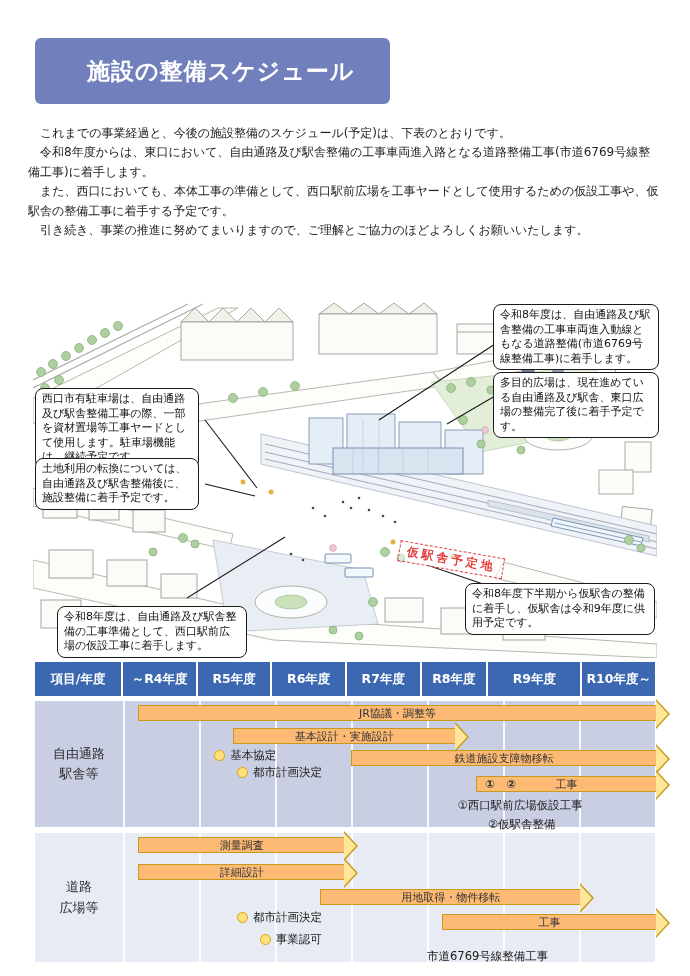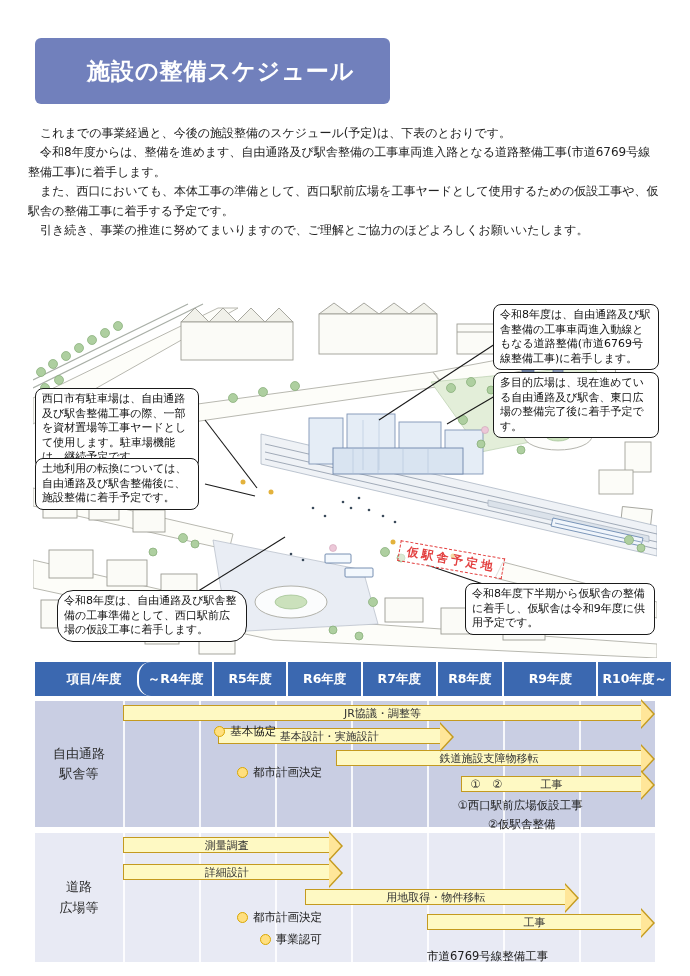--- a/index.html
+++ b/index.html
@@ -21,21 +21,21 @@
   .illustration{position:absolute;left:33px;top:302px;width:624px;height:356px;}
   .illustration svg{position:absolute;left:0;top:0;}
   .callout{
     position:absolute;background:#ffffff;border:1.6px solid #1a1a1a;border-radius:8px;
     padding:3px 6px;font-size:11px;line-height:1.32;color:#101010;z-index:5;
   }
   .c1{left:460px;top:2px;width:152px;}
   .c2{left:460px;top:70px;width:152px;}
   .c3{left:2px;top:86px;width:150px;}
   .c4{left:2px;top:156px;width:150px;}
-  .c5{left:24px;top:288px;width:176px;border-radius:16px;}
+  .c5{left:24px;top:304px;width:176px;}
   .c6{left:432px;top:281px;width:176px;}
   .map-label{
     position:absolute;left:366px;top:238px;z-index:4;
     transform:rotate(10deg);transform-origin:left center;
     border:1.6px dashed #e34040;color:#e34040;background:rgba(255,255,255,.55);
     font-size:12px;font-weight:bold;letter-spacing:3px;padding:1px 7px;white-space:nowrap;
   }
   
   .sched-header{
     position:absolute;left:35px;top:662px;width:620px;height:34px;display:flex;
@@ -48,49 +48,49 @@
   .grow{position:absolute;left:35px;width:620px;}
   .row1{top:701px;height:126px;}
   .row2{top:833px;height:129px;}
   .row-label{
     position:absolute;left:0;top:0;width:88px;height:100%;
     display:flex;flex-direction:column;align-items:center;justify-content:center;
     font-size:13px;color:#2b2b2b;line-height:1.55;z-index:2;
   }
   .vsep{position:absolute;top:0;width:2px;height:100%;background:rgba(255,255,255,.85);z-index:1;}
   .bar{
-    position:absolute;box-sizing:border-box;height:16px;background:#fef9c3;border:1px solid #c49a1f;
+    position:absolute;box-sizing:border-box;height:16px;background:#fdba74;border:1px solid #c49a1f;
     display:flex;align-items:center;justify-content:center;
-    font-size:11px;color:#333;z-index:3;white-space:nowrap;
+    font-size:11px;color:#333;z-index:3;white-space:nowrap;margin-left:15px;
   }
   .bar::before{
     content:"";position:absolute;right:-14px;top:-7px;width:0;height:0;
     border-top:15px solid transparent;border-bottom:15px solid transparent;border-left:14px solid #c49a1f;
   }
   .bar::after{
     content:"";position:absolute;right:-12px;top:-5px;width:0;height:0;
     border-top:13px solid transparent;border-bottom:13px solid transparent;border-left:12px solid #ffe699;
   }
-  .bar-prefix{position:absolute;left:8px;font-size:11.5px;color:#333;}
+  .bar-prefix{position:absolute;left:8px;font-size:11.5px;color:#333;font-weight:bold;}
   .ms{position:absolute;display:flex;align-items:center;gap:5px;font-size:11.5px;color:#222;z-index:3;white-space:nowrap;}
   .ms-dot{width:11px;height:11px;border-radius:50%;background:#ffdf7e;border:1.5px solid #d9a704;box-sizing:border-box;flex:0 0 auto;}
   .gnote{position:absolute;font-size:11.5px;color:#1a1a1a;z-index:3;white-space:nowrap;}
 </style>
 </head>
 <body>
 
 <div class="sheet">
 
   <div class="banner" style="background: rgb(113, 128, 188);">
     <div class="banner-text">施設の整備スケジュール</div>
   </div>
 
   <div class="intro">
       <p>これまでの事業経過と、今後の施設整備のスケジュール(予定)は、下表のとおりです。</p>
-      <p>令和8年度からは、整備を進めます、自由通路及び駅舎整備の工事車両進入路となる道路整備工事(市道6769号線整備工事)に着手します。</p>
+      <p>令和8年度からは、東口において、自由通路及び駅舎整備の工事車両進入路となる道路整備工事(市道6769号線整備工事)に着手します。</p>
       <p>また、西口においても、本体工事の準備として、西口駅前広場を工事ヤードとして使用するための仮設工事や、仮駅舎の整備工事に着手する予定です。</p>
       <p>引き続き、事業の推進に努めてまいりますので、ご理解とご協力のほどよろしくお願いいたします。</p>
     </div>
 
   <div class="illustration">
     <svg width="624" height="356" viewBox="0 0 624 356" xmlns="http://www.w3.org/2000/svg">
       <rect x="0" y="0" width="624" height="356" fill="#ffffff"></rect>
 
       <g>
         <polygon points="0,96 185,6 205,6 0,122" fill="#fdfdf9" stroke="#b8b8b0" stroke-width="1"></polygon>
@@ -259,23 +259,23 @@
 
     <div class="callout c1">令和8年度は、自由通路及び駅舎整備の工事車両進入動線ともなる道路整備(市道6769号線整備工事)に着手します。</div>
     <div class="callout c2">多目的広場は、現在進めている自由通路及び駅舎、東口広場の整備完了後に着手予定です。</div>
     <div class="callout c3">西口市有駐車場は、自由通路及び駅舎整備工事の際、一部を資材置場等工事ヤードとして使用します。駐車場機能は、継続予定です。</div>
     <div class="callout c4">土地利用の転換については、自由通路及び駅舎整備後に、施設整備に着手予定です。</div>
     <div class="callout c5">令和8年度は、自由通路及び駅舎整備の工事準備として、西口駅前広場の仮設工事に着手します。</div>
     <div class="callout c6">令和8年度下半期から仮駅舎の整備に着手し、仮駅舎は令和9年度に供用予定です。</div>
     <div class="map-label">仮駅舎予定地</div>
   </div>
 
-  <div class="sched-header" style="background: rgb(59, 104, 176); padding-left: 16px;">
+  <div class="sched-header" style="background: rgb(59, 104, 176);">
       <div class="th" style="width: 88px;">項目/年度</div>
-      <div class="th" style="width: 76px; border-radius: 14px;">～R4年度</div>
+      <div class="th" style="width: 76px;">～R4年度</div>
       <div class="th" style="width: 76px;">R5年度</div>
       <div class="th" style="width: 76px;">R6年度</div>
       <div class="th" style="width: 76px;">R7年度</div>
       <div class="th" style="width: 68px;">R8年度</div>
       <div class="th" style="width: 96px;">R9年度</div>
       <div class="th" style="width: 76px;">R10年度～</div>
     </div>
   <div class="grow row1" style="background: rgb(201, 206, 227);">
     <div class="row-label">
         <div>自由通路</div>
@@ -294,21 +294,21 @@
       <div class="bar" style="left: 300.8px; width: 306.2px; top: 49px;">
         <span>鉄道施設支障物移転</span>
       </div>
       <div class="bar" style="left: 183px; width: 222.6px; top: 27px;">
         <span>基本設計・実施設計</span>
       </div>
       <div class="bar" style="left: 426.2px; width: 180.8px; top: 75px;">
         <span class="bar-prefix">①　②</span>
         <span>工事</span>
       </div>
-      <div class="ms" style="left: 179.2px; top: 23px;">
+      <div class="ms" style="left: 179.2px; top: 47px;">
         <span class="ms-dot"></span>
         <span>基本協定</span>
       </div>
       <div class="ms" style="left: 202px; top: 64px;">
         <span class="ms-dot"></span>
         <span>都市計画決定</span>
       </div>
       <div class="gnote" style="left: 422.4px; top: 97px;">①西口駅前広場仮設工事</div>
       <div class="gnote" style="left: 452.8px; top: 116px;">②仮駅舎整備</div>
     </div>

